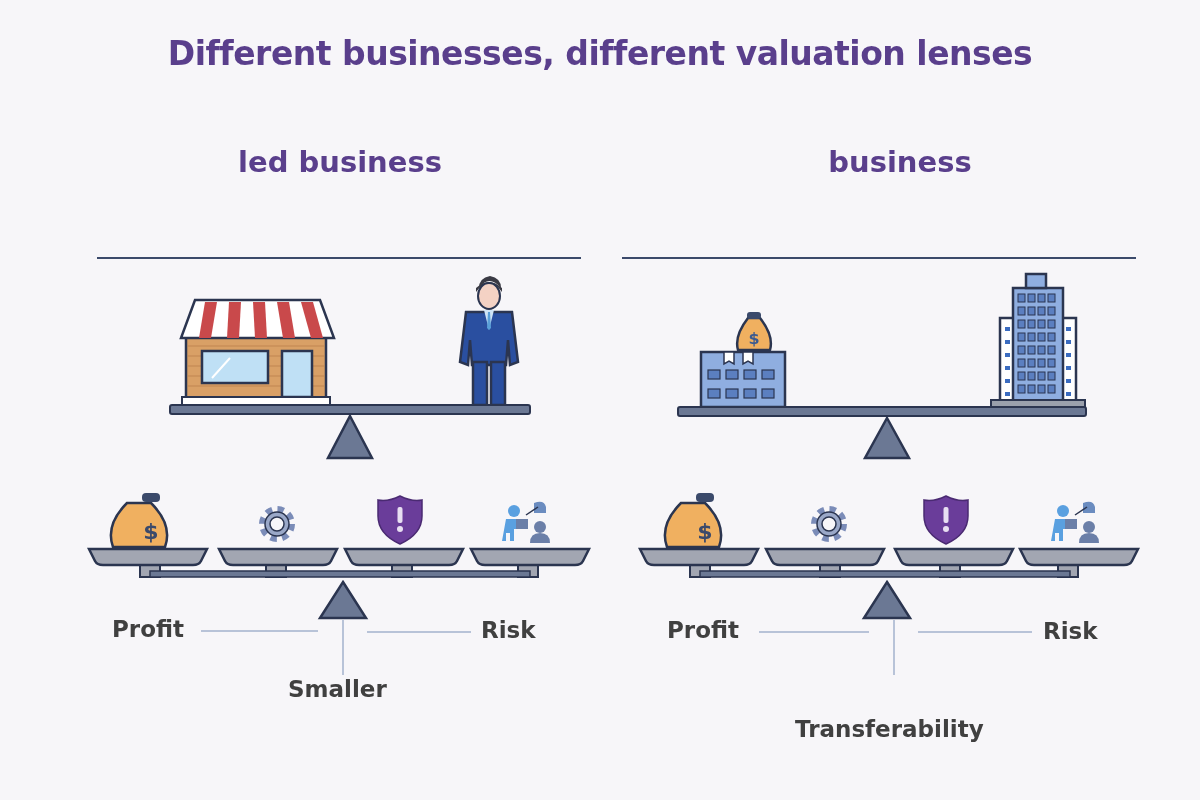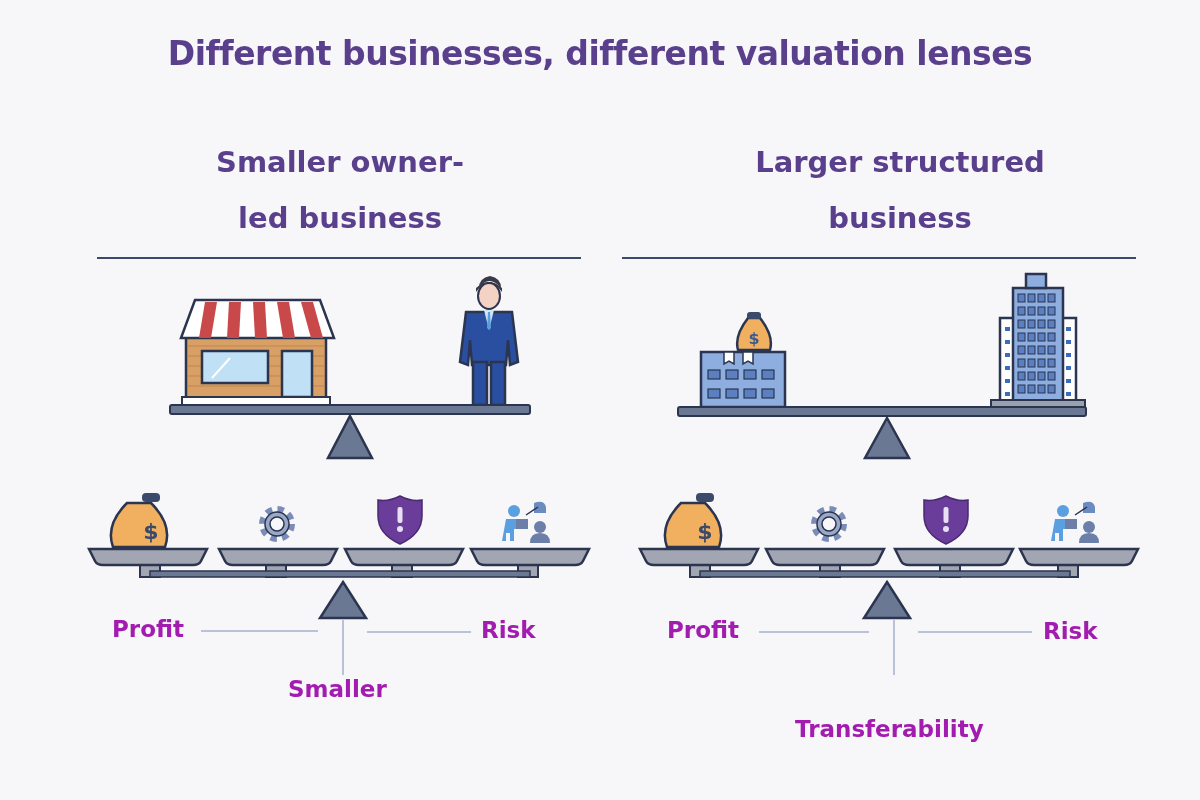--- a/index.html
+++ b/index.html
@@ -11,38 +11,36 @@
   .title {
     position:absolute; left:0; width:1260px; top:34px; text-align:center;
     font-size:33px; font-weight:bold; color:#5a3f8c; letter-spacing:-0.5px;
   }
   .col-title {
     position:absolute; text-align:center; font-size:29px; color:#5a3f8c;
     line-height:56px; font-weight:normal;
   }
   .divider { position:absolute; height:2px; background:#3b4a6b; }
   .label {
-    position:absolute; font-size:23px; font-weight:bold; color:#a21caf;
+    position:absolute; font-size:23px; font-weight:bold; color:#404040;
   }
   .connector { position:absolute; background:#b8c3d8; }
   svg { position:absolute; overflow:visible; }
 </style>
 </head>
 <body>
 
 <div class="title" style="left:-30px;">Different businesses, different valuation lenses</div>
 
 <div class="col-title" style="left:90px;width:500px;top:134px;">
-  <div style="font-weight:bold;">Smaller owner-</div>
   <div style="font-weight:bold;">led business</div>
 </div>
 <div class="divider" style="left:97px;width:484px;top:257px;"></div>
 
 <div class="col-title" style="left:650px;width:500px;top:134px;">
-  <div style="font-weight:bold;">Larger structured</div>
   <div style="font-weight:bold;">business</div>
 </div>
 <div class="divider" style="left:622px;width:514px;top:257px;"></div>
 
 <svg width="1200" height="800" style="left:0;top:0;">
 
   <g>
     <rect x="186" y="336" width="140" height="62" fill="#d9a066" stroke="#2b3550" stroke-width="2.5"></rect>
     <g stroke="#c08550" stroke-width="1">
       <line x1="188" y1="346" x2="324" y2="346"></line>

